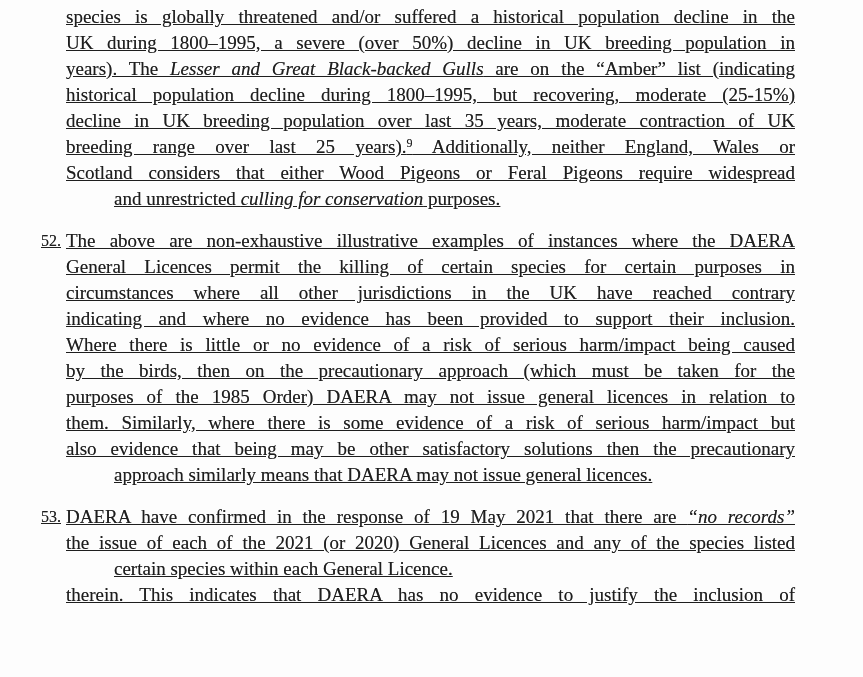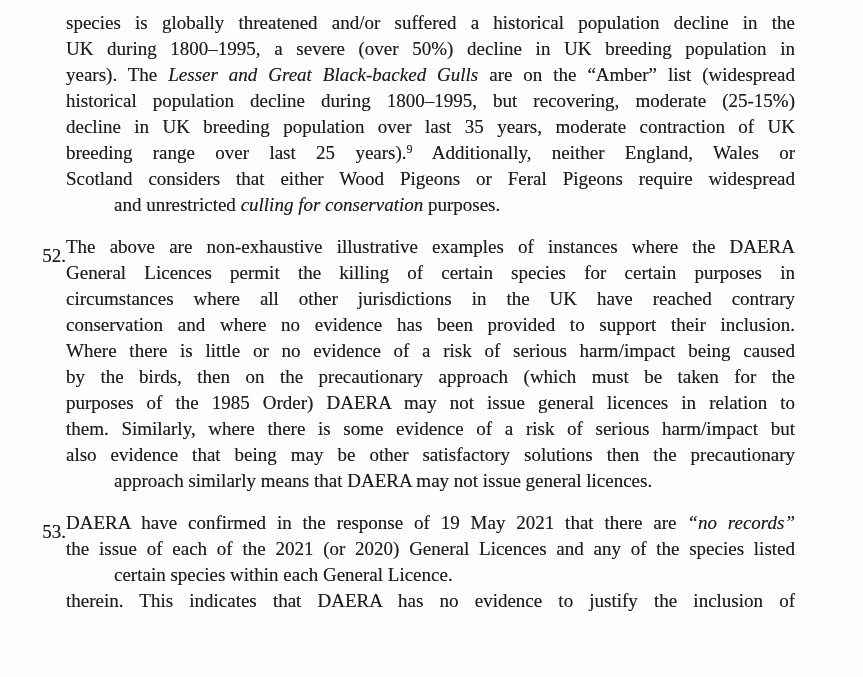--- a/index.html
+++ b/index.html
@@ -5,34 +5,34 @@
   html, body { margin: 0; padding: 0; }
   body {
     width: 863px;
     height: 677px;
     background: #fdfdfd;
     color: #1e1e1e;
     font-family: "Liberation Serif", "DejaVu Serif", serif;
     overflow: hidden;
   }
   .page {
-    padding: 10px 0 0 36px;
+    padding: 4px 0 0 36px;
     width: 827px;
+    text-decoration: underline;
   }
   .paragraph {
     display: flex;
     margin-top: 16px;
   }
   .paragraph:first-child { margin-top: 0; }
   .para-number {
     flex: 0 0 30px;
-    font-size: 19px;
+    font-size: 16px;
     line-height: 26px;
-    text-align: right;
-    margin-top: 9px;
+    text-align: center;
   }
   .para-body {
     width: 729px;
     font-size: 19px;
     line-height: 26px;
   }
   .text-line {
     height: 26px;
     white-space: nowrap;
     text-align: justify;
@@ -54,35 +54,35 @@
 </style>
 </head>
 <body>
 
 <div class="page">
     <div class="paragraph">
       <div class="para-number"></div>
       <div class="para-body">
         <div class="text-line"><span>species is globally threatened and/or suffered a historical population decline in the</span></div>
         <div class="text-line"><span>UK during 1800–1995, a severe (over 50%) decline in UK breeding population in</span></div>
-        <div class="text-line"><span>years). The </span><span class="italic">Lesser and Great Black-backed Gulls</span><span> are on the “Amber” list (widespread</span></div>
+        <div class="text-line"><span>years). The </span><span class="italic">Lesser and Great Black-backed Gulls</span><span> are on the “Amber” list (indicating</span></div>
         <div class="text-line"><span>historical population decline during 1800–1995, but recovering, moderate (25-15%)</span></div>
         <div class="text-line"><span>decline in UK breeding population over last 35 years, moderate contraction of UK</span></div>
         <div class="text-line"><span>breeding range over last 25 years).</span><sup>9</sup><span> Additionally, neither England, Wales or</span></div>
         <div class="text-line"><span>Scotland considers that either Wood Pigeons or Feral Pigeons require widespread</span></div>
         <div class="text-line last"><span>and unrestricted </span><span class="italic">culling for conservation</span><span> purposes.</span></div>
       </div>
     </div>
     <div class="paragraph">
       <div class="para-number">52.</div>
       <div class="para-body">
         <div class="text-line"><span>The above are non-exhaustive illustrative examples of instances where the DAERA</span></div>
         <div class="text-line"><span>General Licences permit the killing of certain species for certain purposes in</span></div>
         <div class="text-line"><span>circumstances where all other jurisdictions in the UK have reached contrary</span></div>
-        <div class="text-line"><span>conservation and where no evidence has been provided to support their inclusion.</span></div>
+        <div class="text-line"><span>indicating and where no evidence has been provided to support their inclusion.</span></div>
         <div class="text-line"><span>Where there is little or no evidence of a risk of serious harm/impact being caused</span></div>
         <div class="text-line"><span>by the birds, then on the precautionary approach (which must be taken for the</span></div>
         <div class="text-line"><span>purposes of the 1985 Order) DAERA may not issue general licences in relation to</span></div>
         <div class="text-line"><span>them. Similarly, where there is some evidence of a risk of serious harm/impact but</span></div>
         <div class="text-line"><span>also evidence that being may be other satisfactory solutions then the precautionary</span></div>
         <div class="text-line last"><span>approach similarly means that DAERA may not issue general licences.</span></div>
       </div>
     </div>
     <div class="paragraph">
       <div class="para-number">53.</div>

